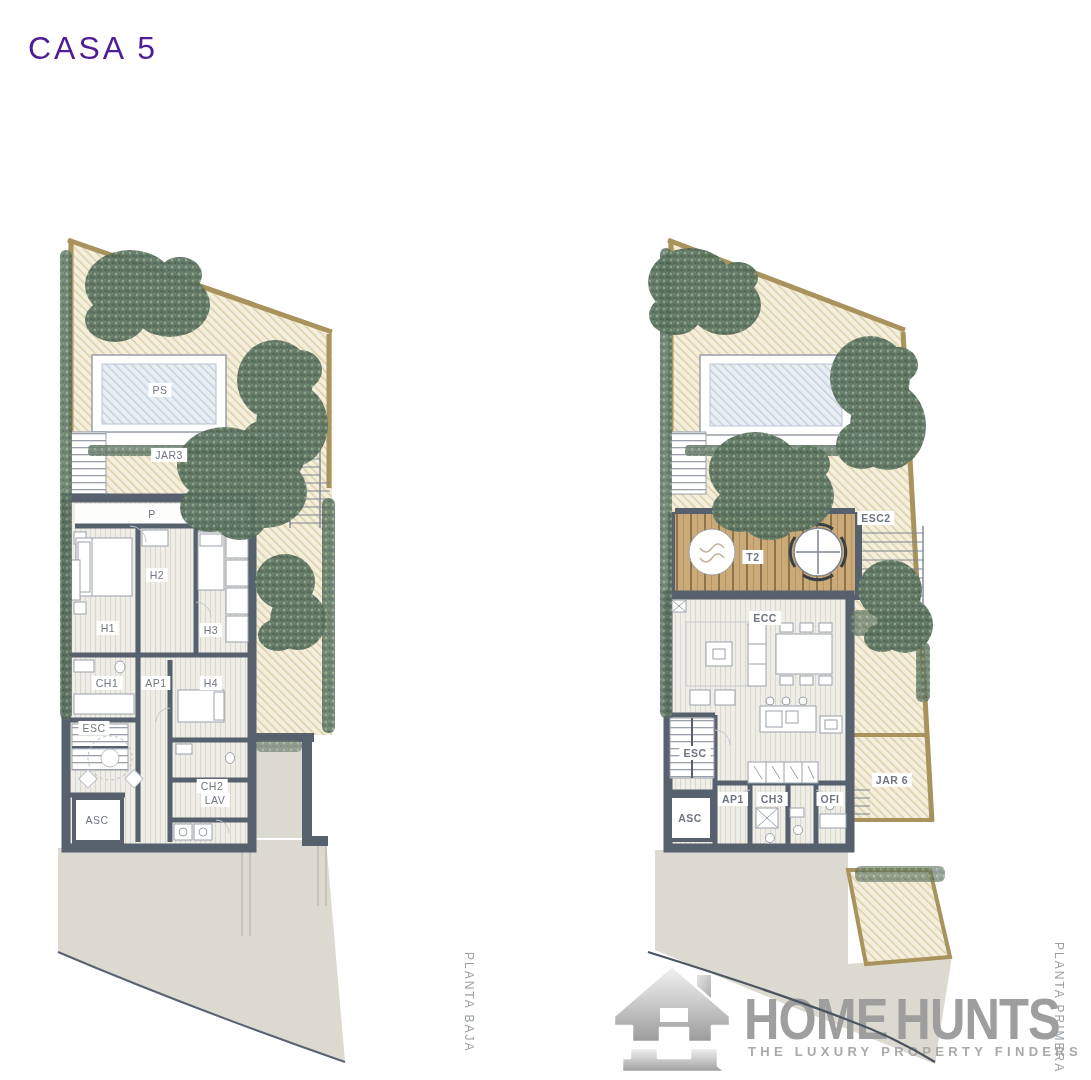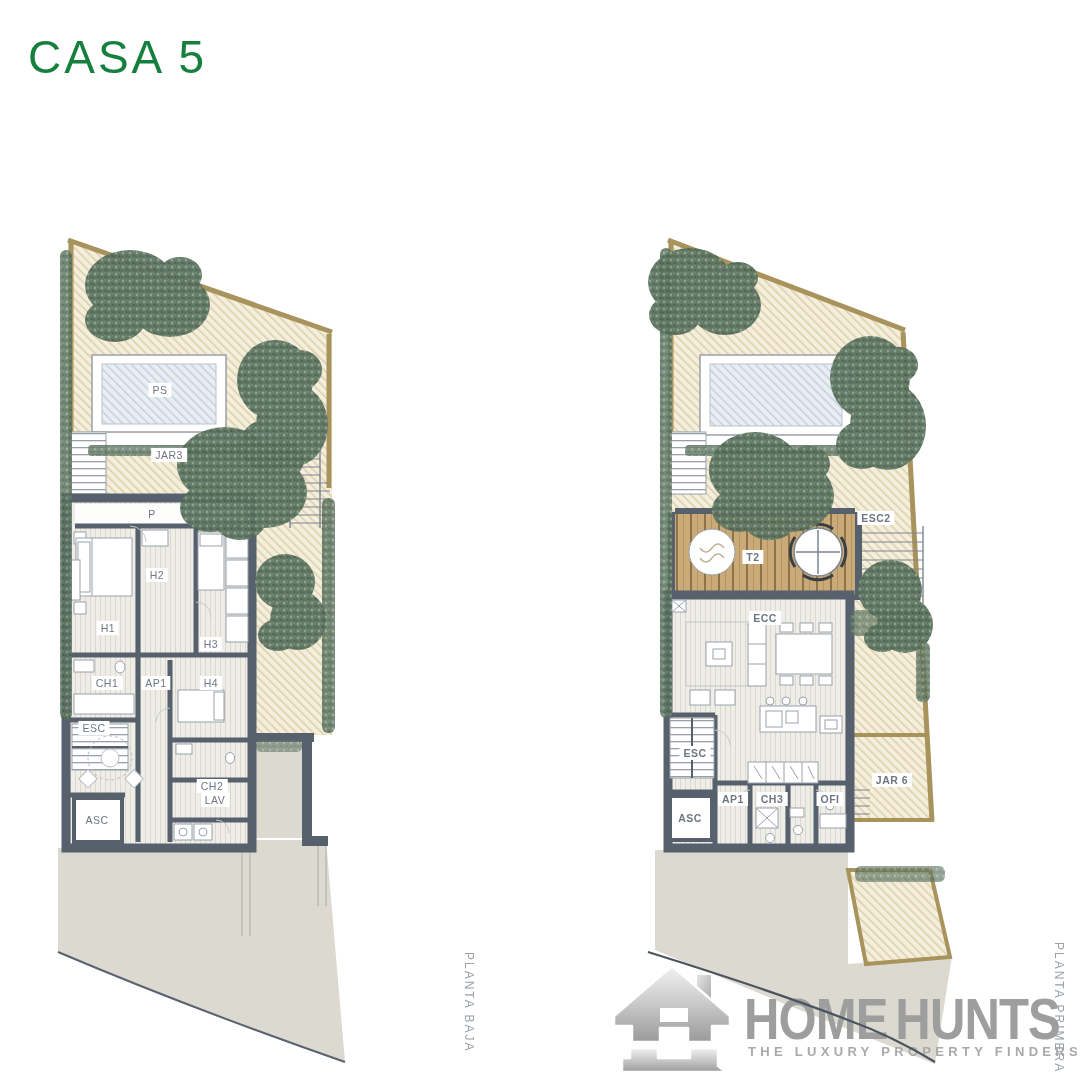--- a/index.html
+++ b/index.html
@@ -1,19 +1,19 @@
 <!DOCTYPE html>
 <html><head>
 <meta charset="utf-8">
 <style>
   html,body{margin:0;padding:0;background:#ffffff;}
   .stage{position:relative;width:1091px;height:1080px;overflow:hidden;background:#ffffff;
          font-family:"Liberation Sans",sans-serif;}
-  .page-title{position:absolute;left:28px;top:30px;font-size:46px;font-weight:400;
-              letter-spacing:3px;color:#15803d;}
+  .page-title{position:absolute;left:28px;top:30px;font-size:32px;font-weight:400;
+              letter-spacing:3px;color:#4c1d95;}
   .plan{position:absolute;top:230px;}
   .plan-left{left:30px;width:330px;height:850px;}
   .plan-right{left:620px;width:350px;height:850px;font-weight:bold;}
   .plan svg{position:absolute;left:0;top:0;}
   .lbl{position:absolute;transform:translate(-50%,-50%);background:#ffffff;color:#6f7681;
        font-size:10.5px;letter-spacing:.5px;padding:1px 4px;line-height:1.15;white-space:nowrap;z-index:3;}
   .vcap{position:absolute;writing-mode:vertical-rl;color:#9aa0a6;font-size:12px;
         letter-spacing:2px;z-index:6;}
   .logo{position:absolute;left:598px;top:958px;width:500px;height:122px;z-index:2;}
   .logo-icon{position:absolute;left:0;top:0;}
@@ -172,21 +172,21 @@
           <ellipse cx="268" cy="390" rx="28" ry="30"></ellipse>
         <ellipse cx="248" cy="405" rx="20" ry="16"></ellipse>
       </g>
     </svg>
 
     <div class="lbl" style="left:130px;top:160px">PS</div>
     <div class="lbl" style="left:139px;top:225px">JAR3</div>
     <div class="lbl" style="left:122px;top:284px">P</div>
     <div class="lbl" style="left:127px;top:345px">H2</div>
     <div class="lbl" style="left:78px;top:398px">H1</div>
-    <div class="lbl" style="left:181px;top:414px">H3</div>
+    <div class="lbl" style="left:181px;top:400px">H3</div>
     <div class="lbl" style="left:77px;top:453px">CH1</div>
     <div class="lbl" style="left:126px;top:453px">AP1</div>
     <div class="lbl" style="left:181px;top:453px">H4</div>
     <div class="lbl" style="left:64px;top:498px">ESC</div>
     <div class="lbl" style="left:182px;top:556px">CH2</div>
     <div class="lbl" style="left:185px;top:570px">LAV</div>
     <div class="lbl" style="left:67px;top:590px">ASC</div>
   </div>
 
   <div class="plan plan-right">

